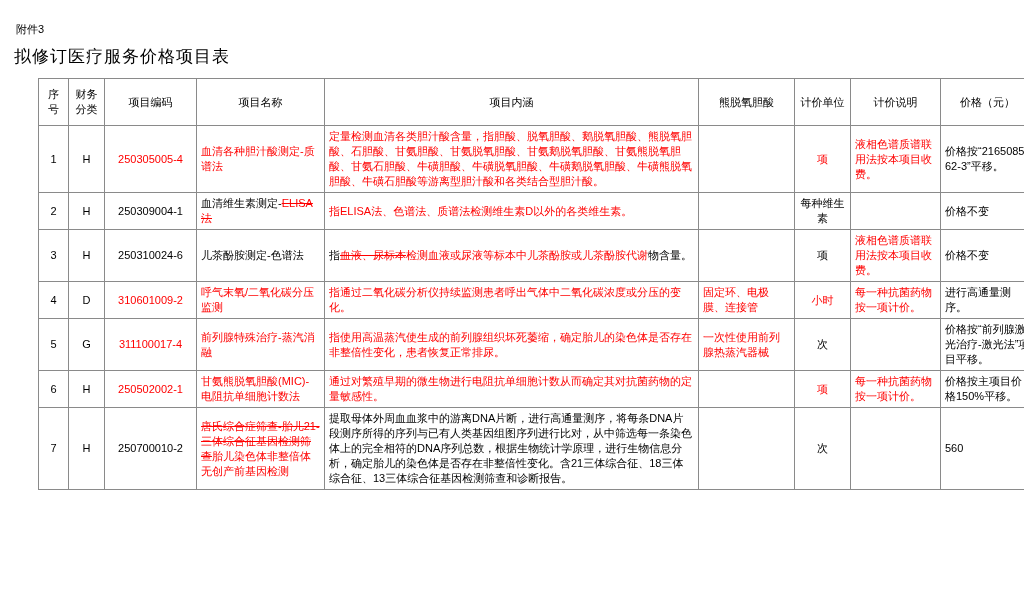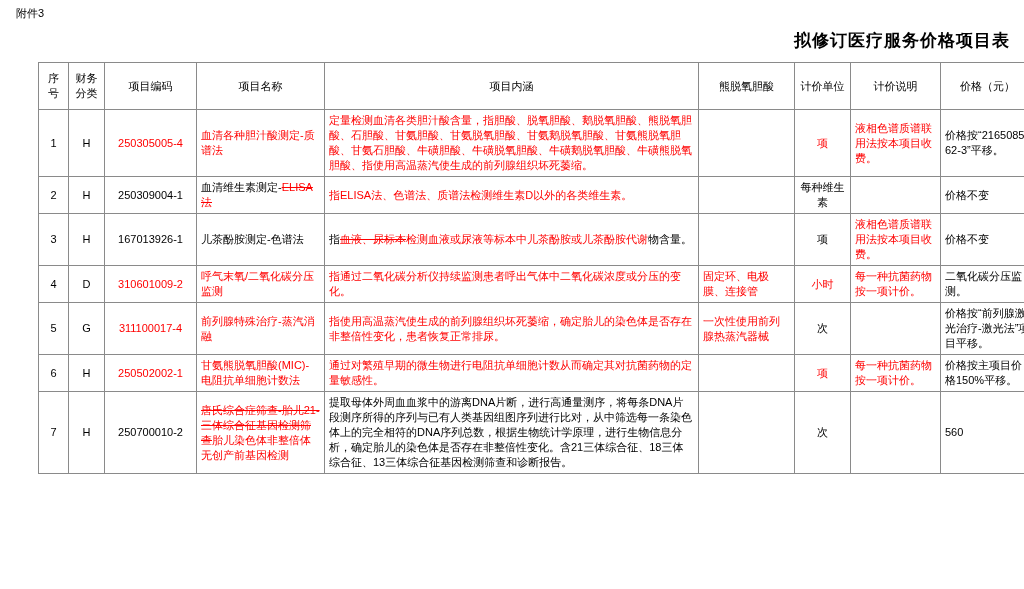--- a/index.html
+++ b/index.html
@@ -13,32 +13,32 @@
     font-family: "Liberation Sans", "DejaVu Sans", sans-serif;
     font-size: 11px;
     color: #000000;
     overflow: hidden;
   }
   .page {
     position: relative;
     width: 1024px;
     height: 589px;
     box-sizing: border-box;
-    padding: 0 14px;
+    padding: 16px 14px;
   }
   .attach-label {
     font-size: 11px;
     color: #000;
     padding: 6px 0 3px 2px;
     line-height: 14px;
   }
   .doc-title {
-    text-align: right;
+    text-align: left;
     font-size: 17px;
-    font-weight: bold;
+    font-weight: normal;
     letter-spacing: 1px;
     padding: 6px 0 10px 0;
     color: #000;
   }
   table.price-table {
     border-collapse: collapse;
     width: 996px;
     table-layout: fixed;
     margin-left: 24px;
   }
@@ -107,58 +107,58 @@
         <th>计价说明</th>
         <th>价格（元）</th>
       </tr>
     </thead>
     <tbody>
         <tr>
           <td class="center"><span class="black">1</span></td>
           <td class="center"><span class="black">H</span></td>
           <td class="center"><span class="red">250305005-4</span></td>
           <td class="left"><span class="red">血清各种胆汁酸测定-质谱法</span></td>
-          <td class="left"><span class="red">定量检测血清各类胆汁酸含量，指胆酸、脱氧胆酸、鹅脱氧胆酸、熊脱氧胆酸、石胆酸、甘氨胆酸、甘氨脱氧胆酸、甘氨鹅脱氧胆酸、甘氨熊脱氧胆酸、甘氨石胆酸、牛磺胆酸、牛磺脱氧胆酸、牛磺鹅脱氧胆酸、牛磺熊脱氧胆酸、指使用高温蒸汽使生成的前列腺组织坏死萎缩。</span></td>
+          <td class="left"><span class="red">定量检测血清各类胆汁酸含量，指胆酸、脱氧胆酸、鹅脱氧胆酸、熊脱氧胆酸、石胆酸、甘氨胆酸、甘氨脱氧胆酸、甘氨鹅脱氧胆酸、甘氨熊脱氧胆酸、甘氨石胆酸、牛磺胆酸、牛磺脱氧胆酸、牛磺鹅脱氧胆酸、牛磺熊脱氧胆酸、牛磺石胆酸等游离型胆汁酸和各类结合型胆汁酸。</span></td>
           <td class="left"><span class="black"></span></td>
           <td class="center"><span class="red">项</span></td>
           <td class="left"><span class="red">液相色谱质谱联用法按本项目收费。</span></td>
           <td class="left"><span class="black">价格按“216508562-3”平移。</span></td>
         </tr>
         <tr>
           <td class="center"><span class="black">2</span></td>
           <td class="center"><span class="black">H</span></td>
           <td class="center"><span class="black">250309004-1</span></td>
           <td class="left"><span class="black">血清维生素测定-</span><span class="strike-red">ELISA法</span></td>
           <td class="left"><span class="red">指ELISA法、色谱法、质谱法检测维生素D以外的各类维生素。</span></td>
           <td class="left"><span class="black"></span></td>
           <td class="center"><span class="black">每种维生素</span></td>
           <td class="left"><span class="black"></span></td>
           <td class="left"><span class="black">价格不变</span></td>
         </tr>
         <tr>
           <td class="center"><span class="black">3</span></td>
           <td class="center"><span class="black">H</span></td>
-          <td class="center"><span class="black">167013926-1</span></td>
+          <td class="center"><span class="black">250310024-6</span></td>
           <td class="left"><span class="black">儿茶酚胺测定-色谱法</span></td>
           <td class="left"><span class="black">指</span><span class="strike-red">血液、尿标本</span><span class="red">检测血液或尿液等标本中儿茶酚胺或儿茶酚胺代谢</span><span class="black">物含量。</span></td>
           <td class="left"><span class="black"></span></td>
           <td class="center"><span class="black">项</span></td>
           <td class="left"><span class="red">液相色谱质谱联用法按本项目收费。</span></td>
           <td class="left"><span class="black">价格不变</span></td>
         </tr>
         <tr>
           <td class="center"><span class="black">4</span></td>
           <td class="center"><span class="black">D</span></td>
           <td class="center"><span class="red">310601009-2</span></td>
           <td class="left"><span class="red">呼气末氧/二氧化碳分压监测</span></td>
           <td class="left"><span class="red">指通过二氧化碳分析仪持续监测患者呼出气体中二氧化碳浓度或分压的变化。</span></td>
           <td class="left"><span class="red">固定环、电极膜、连接管</span></td>
           <td class="center"><span class="red">小时</span></td>
           <td class="left"><span class="red">每一种抗菌药物按一项计价。</span></td>
-          <td class="left"><span class="black">二氧化碳分压监测。</span></td>
+          <td class="left"><span class="black">进行高通量测序。</span></td>
         </tr>
         <tr>
           <td class="center"><span class="black">5</span></td>
           <td class="center"><span class="black">G</span></td>
           <td class="center"><span class="red">311100017-4</span></td>
           <td class="left"><span class="red">前列腺特殊治疗-蒸汽消融</span></td>
           <td class="left"><span class="red">指使用高温蒸汽使生成的前列腺组织坏死萎缩，确定胎儿的染色体是否存在非整倍性变化，患者恢复正常排尿。</span></td>
           <td class="left"><span class="red">一次性使用前列腺热蒸汽器械</span></td>
           <td class="center"><span class="black">次</span></td>
           <td class="left"><span class="black"></span></td>

